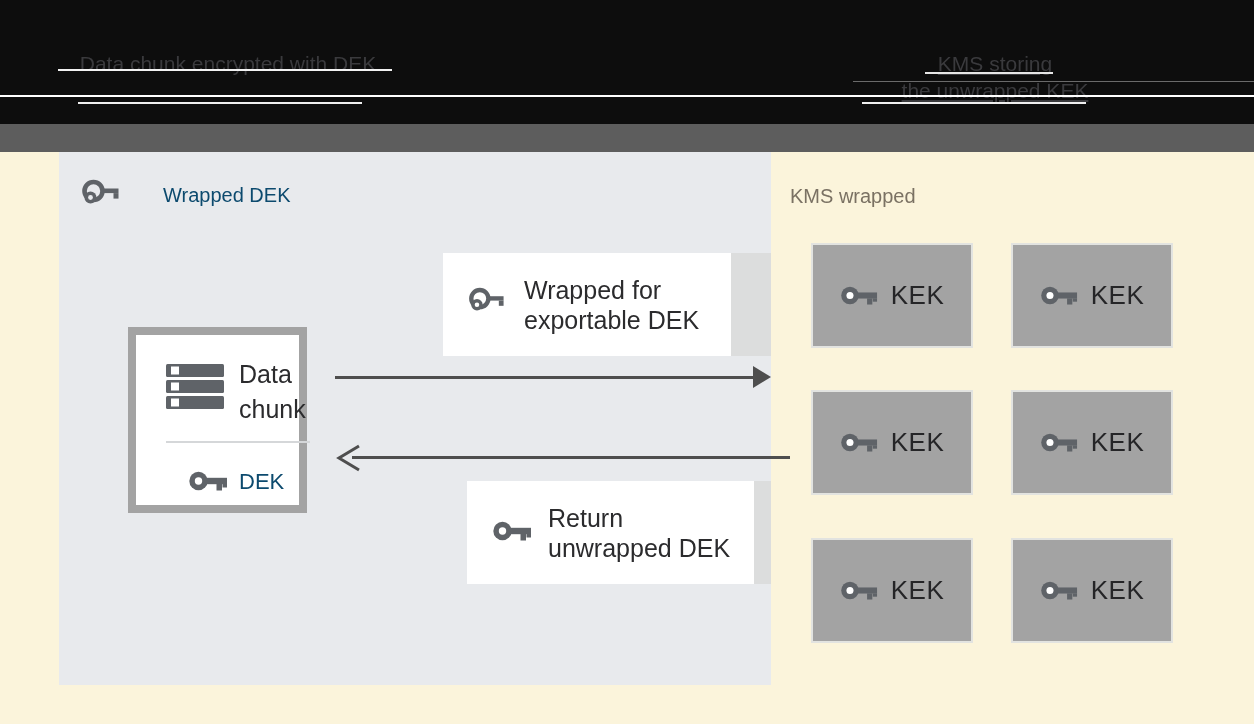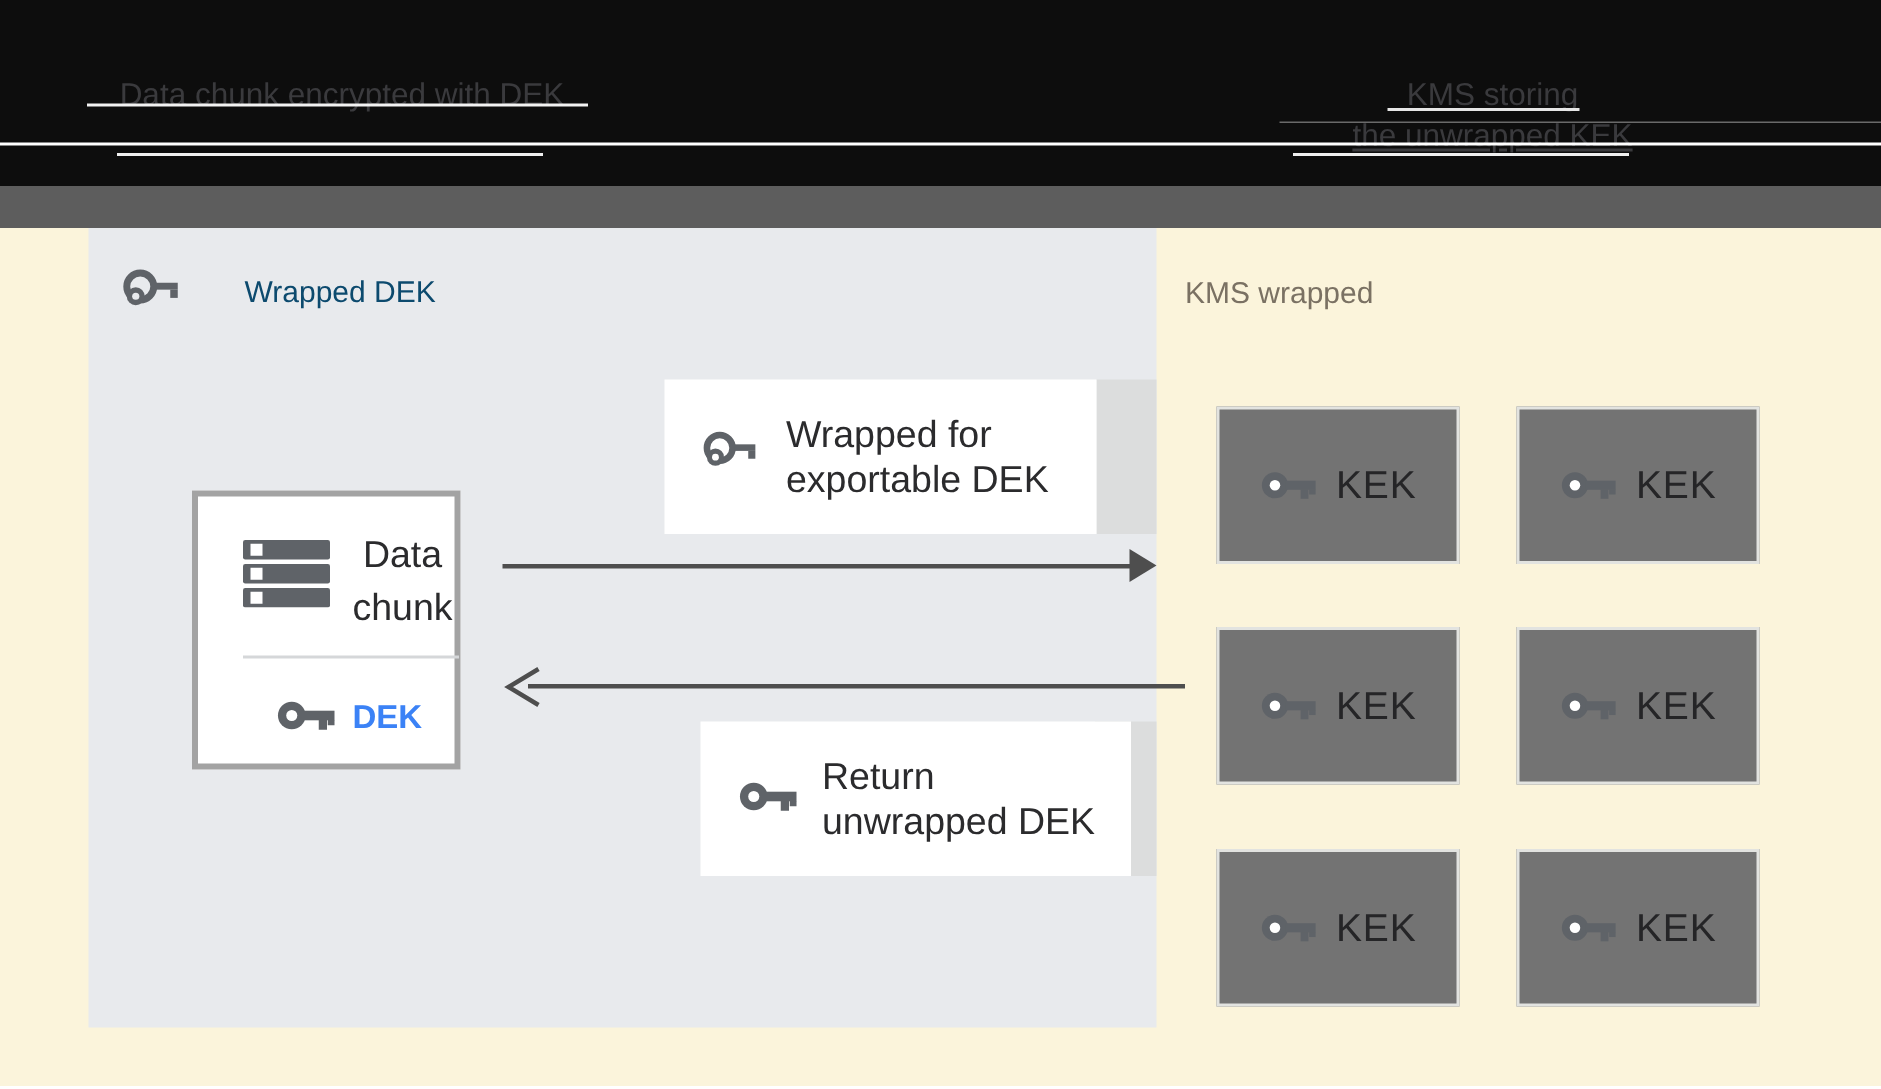--- a/index.html
+++ b/index.html
@@ -18,47 +18,47 @@
 
   .band{left:0;top:124px;width:1254px;height:28px;background:#5D5D5D;}
   .yellow-bg{left:0;top:152px;width:1254px;height:572px;background:#FBF4DB;}
   .gray-panel{left:59px;top:152px;width:712px;height:533px;background:#E8EAED;}
 
   .panel-title{position:absolute;font-size:20px;}
   .wrapped-title{left:128px;top:184px;color:#0c4a6e;margin-left:35px;}
   .kms-title{left:790px;top:185px;color:#7A7163;}
 
   .whitebox{position:absolute;background:#fff;box-sizing:border-box;}
-  .bordered{border:4px solid #a3a3a3;text-align:center;}
+  .bordered{border:8px solid #a3a3a3;}
 
   .datachunk-box{left:128px;top:327px;width:179px;height:186px;}
   .dc-text{position:absolute;left:103px;top:22px;font-size:25px;line-height:35px;color:#2B2B2D;}
   .dc-divider{position:absolute;left:30px;top:106px;width:144px;height:2px;background:#D5D7D9;}
-  .dek-label{position:absolute;left:103px;top:134px;font-size:22px;color:#3b82f6;font-weight:bold;}
+  .dek-label{position:absolute;left:103px;top:134px;font-size:22px;color:#0c4a6e;}
 
   .request-box{left:443px;top:253px;width:288px;height:103px;}
   .return-box{left:443px;top:481px;width:287px;height:103px;margin-left:24px;}
   .tail{position:absolute;background:#DCDDDD;}
   .tail-request{left:731px;top:253px;width:40px;height:103px;}
   .tail-return{left:730px;top:481px;width:41px;height:103px;}
   .msg-text{position:absolute;left:81px;top:22px;font-size:25px;line-height:30px;color:#2B2B2D;}
 
   .ic{color:#5F6368;}
   .ic svg{display:block;}
 
   .arrow-line{position:absolute;height:3px;background:#4E4E4E;}
   .arrow-right-line{left:335px;top:376px;width:420px;}
   .arrow-left-line{left:352px;top:456px;width:438px;}
   .arrow-right-head{position:absolute;left:753px;top:366px;width:0;height:0;
     border-top:11px solid transparent;border-bottom:11px solid transparent;
     border-left:18px solid #4E4E4E;}
 
-  .kek-box{position:absolute;width:162px;height:105px;background:#737373;
+  .kek-box{position:absolute;width:162px;height:105px;background:#a3a3a3;
     border:2px solid #E2E3E0;box-sizing:border-box;
-    display:flex;align-items:center;justify-content:center;gap:13px;margin-top:28px;}
+    display:flex;align-items:center;justify-content:center;gap:13px;}
   .kek-label{font-size:26px;color:#252527;letter-spacing:0.5px;}
 
   .k1{left:811px;top:243px;} .k2{left:1011px;top:243px;}
   .k3{left:811px;top:390px;} .k4{left:1011px;top:390px;}
   .k5{left:811px;top:538px;} .k6{left:1011px;top:538px;}
 </style>
 </head>
 <body>
 
 <div id="canvas">

